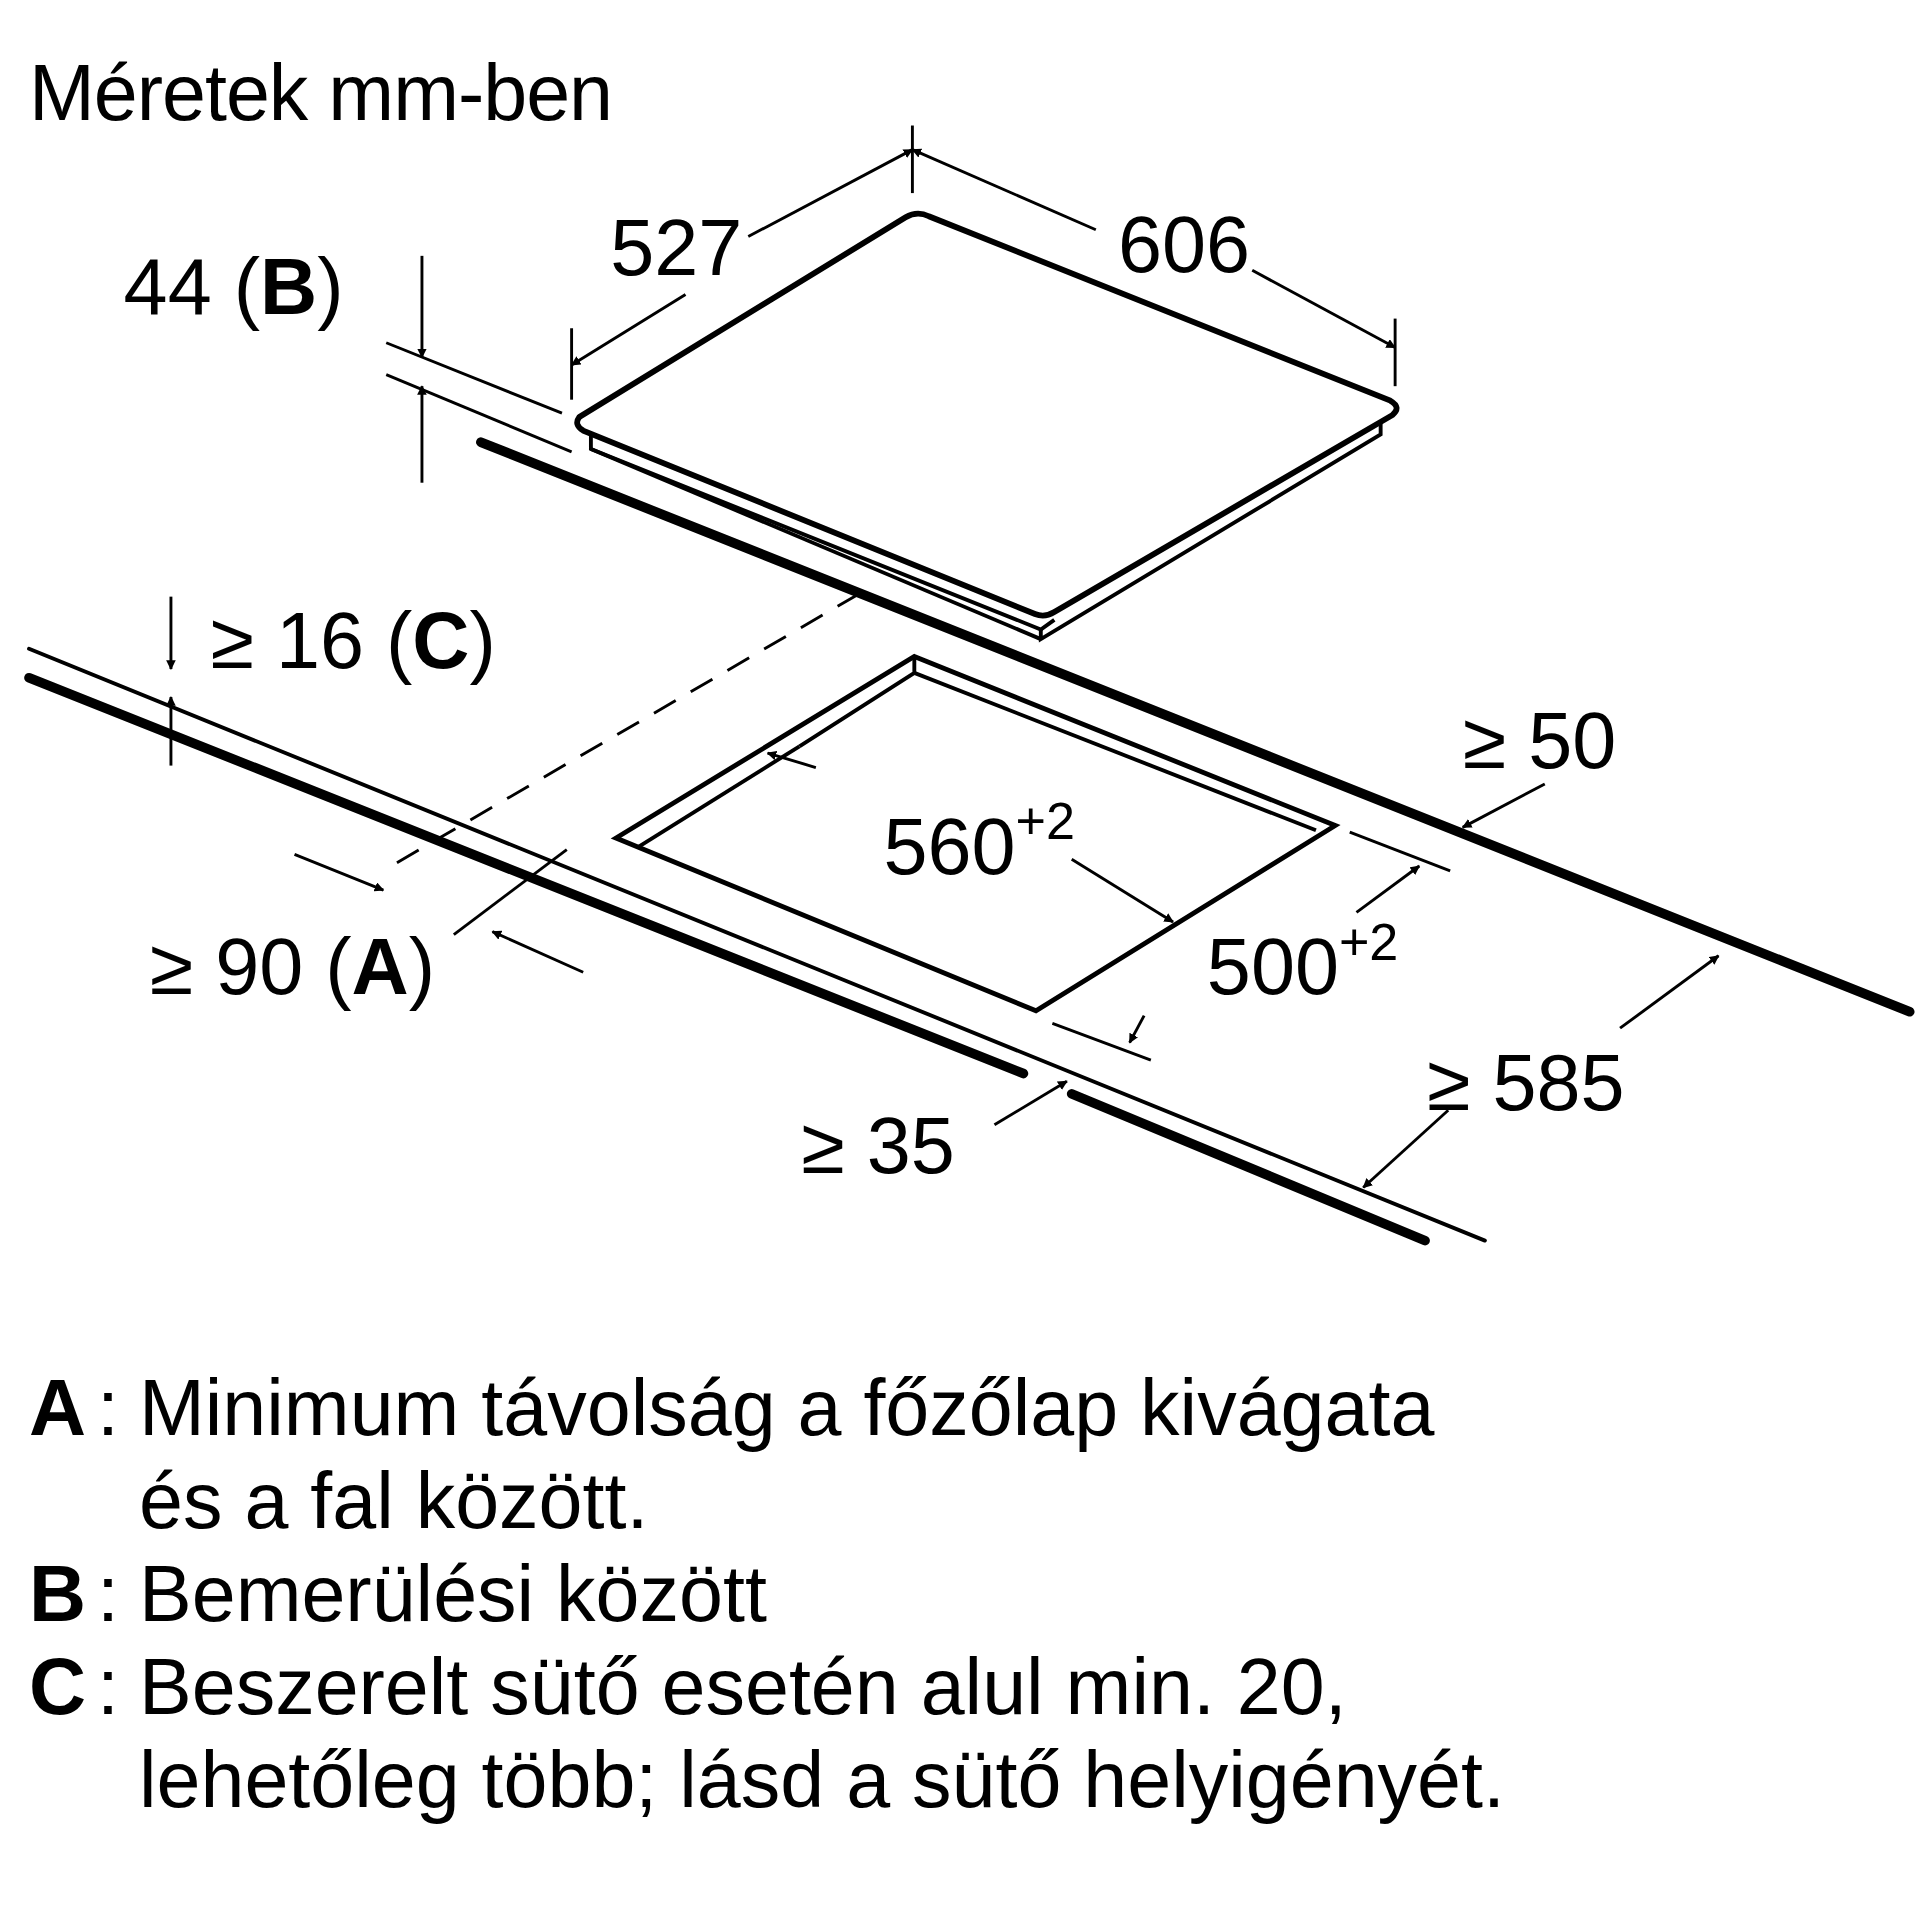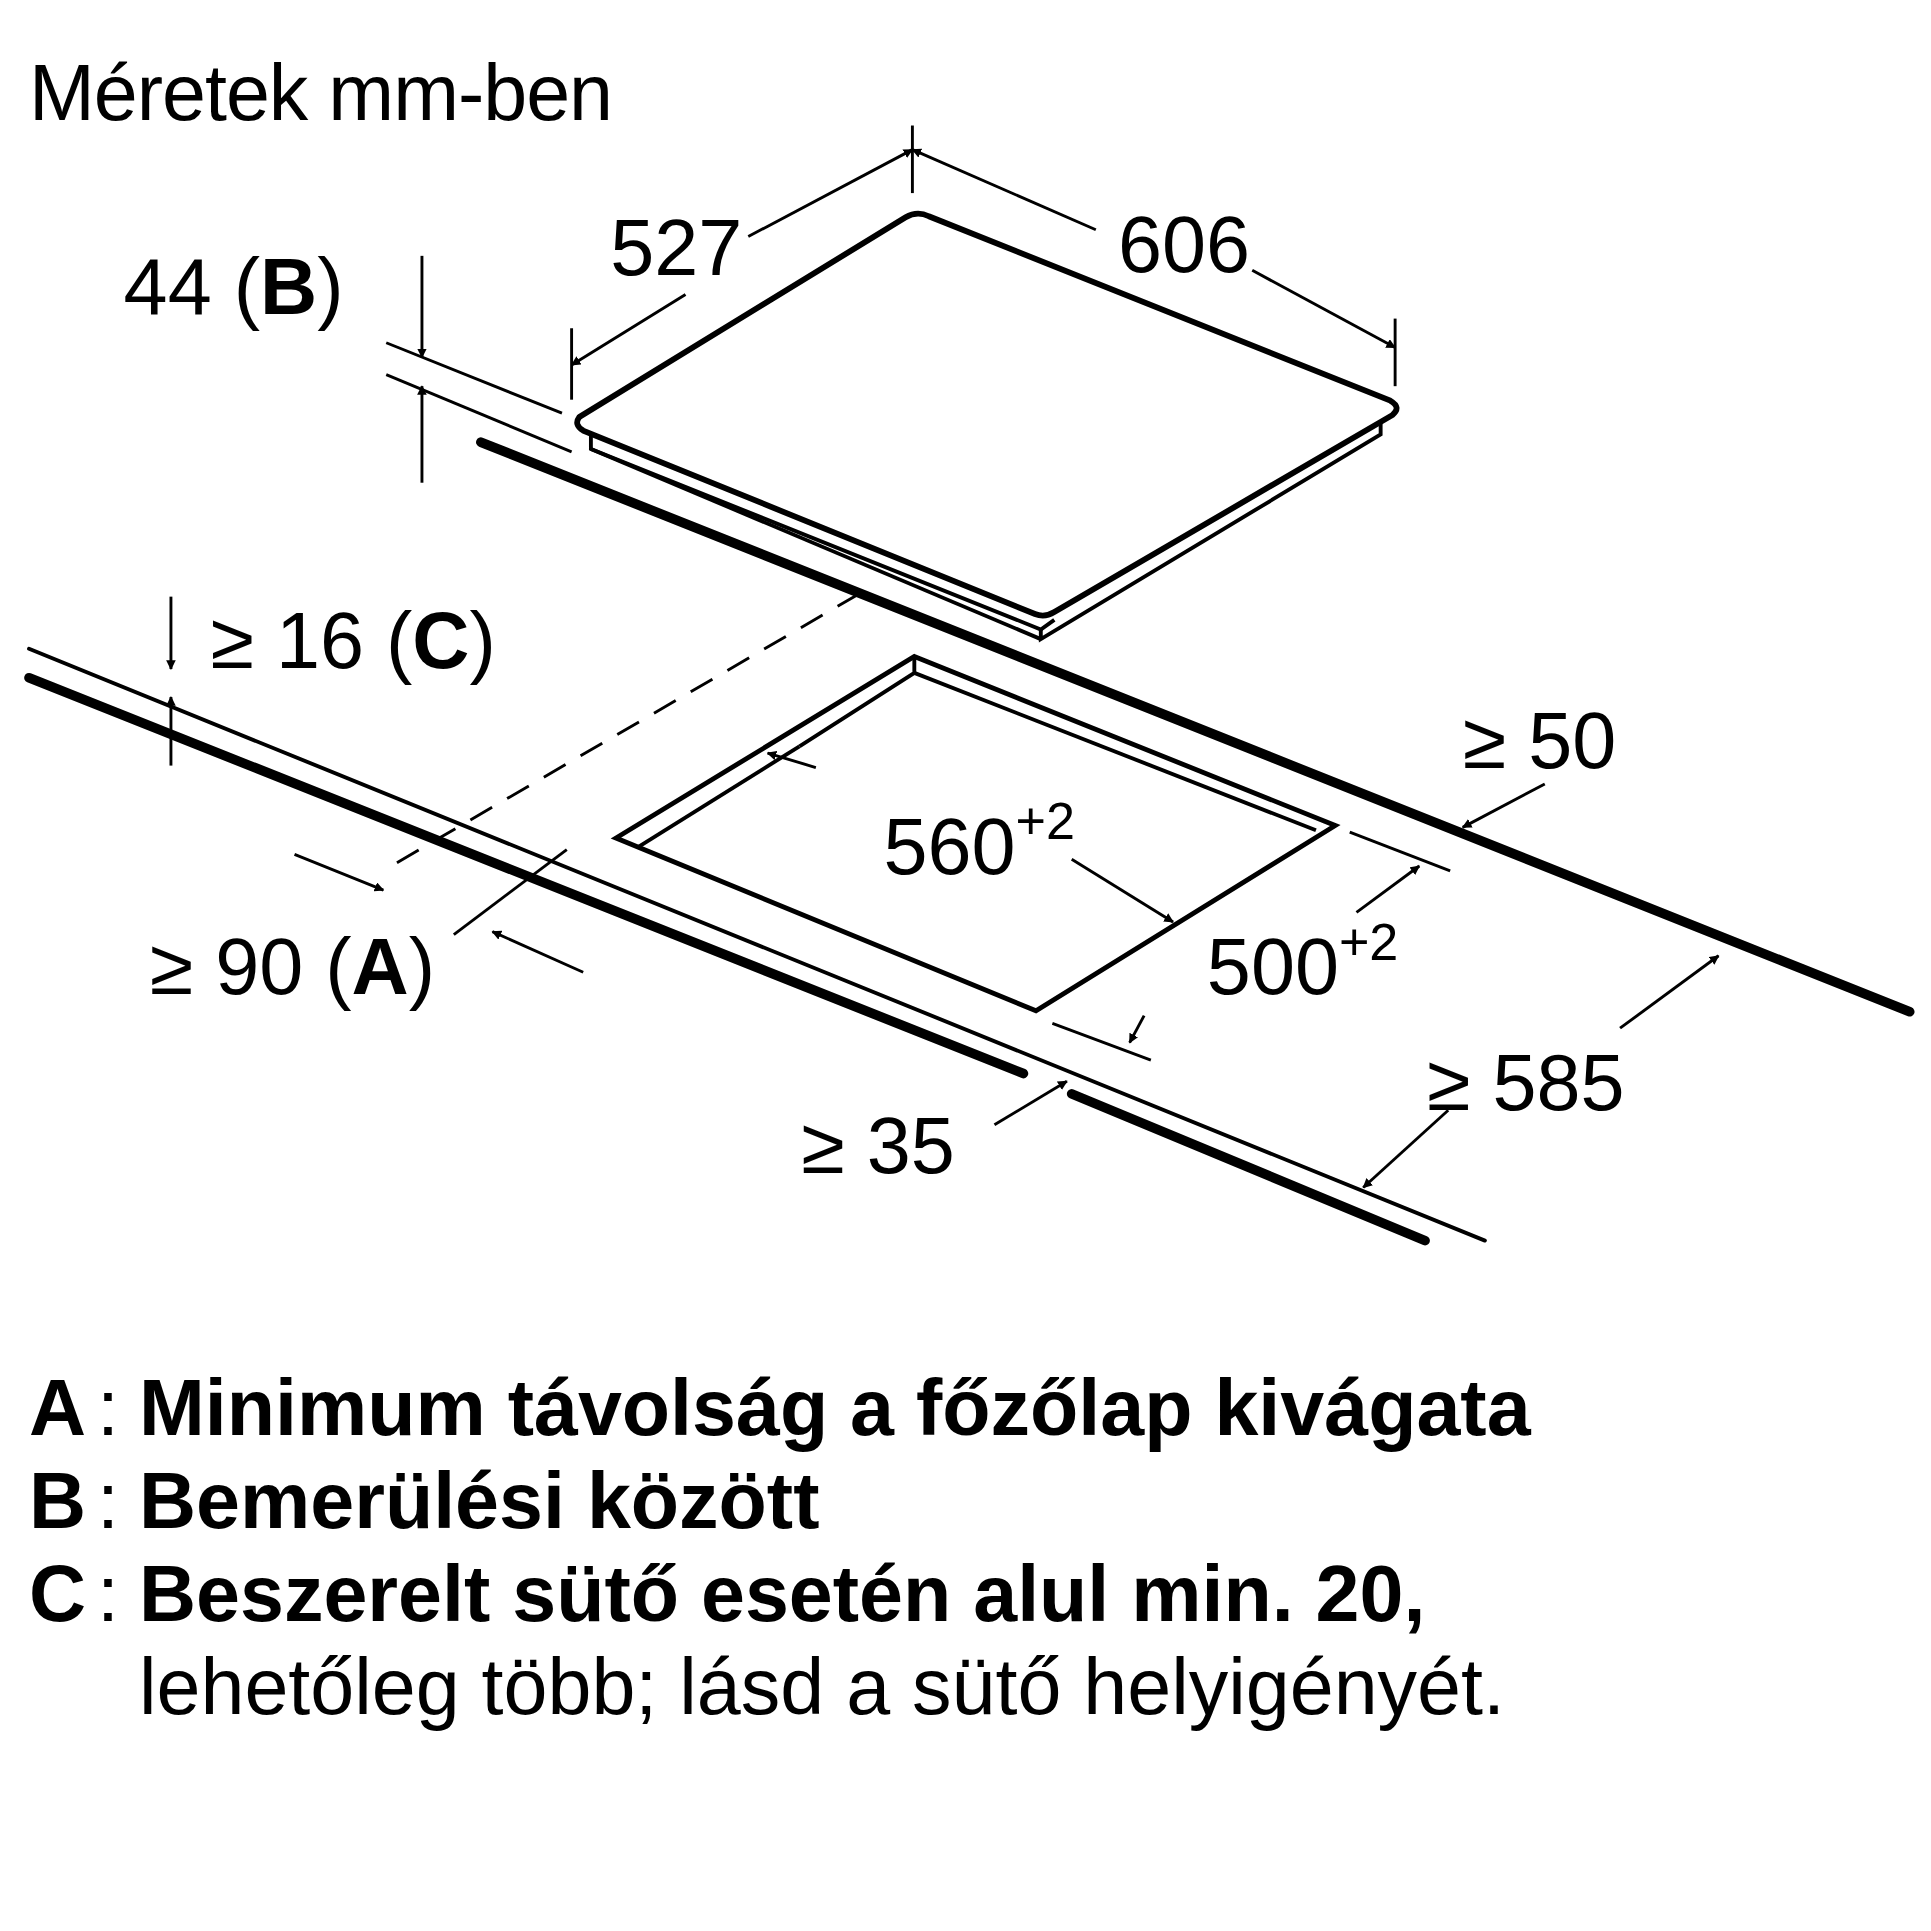--- a/index.html
+++ b/index.html
@@ -6,21 +6,21 @@
   body { width: 1931px; height: 1931px; position: relative; overflow: hidden; font-family: "Liberation Sans", sans-serif; color: #000; }
   .title { position: absolute; left: 29px; top: 17.4px; font-size: 79px; line-height: 1; letter-spacing: -1px; margin-top: 36px; }
   svg.diagram { position: absolute; left: 0; top: 0; width: 1931px; height: 1313px; }
   .dim { font-family: "Liberation Sans", sans-serif; font-size: 82px; fill: #000; }
   .dim-sup { font-size: 54px; }
   .bold { font-weight: bold; }
   .legend { position: absolute; left: 29px; top: 1361px; font-size: 79px; line-height: 93px; }
   .legend-row { display: flex; align-items: flex-start; }
   .legend-key { font-weight: bold; width: 68px; display: inline-block; }
   .legend-colon { width: 42px; display: inline-block; }
-  .legend-text { display: inline-block; font-weight: bold; }
+  .legend-text { display: inline-block; }
   .legend-cont { padding-left: 110px; }
 </style>
 </head>
 <body>
 
 <div class="title">Méretek mm-ben</div>
 
 <svg class="diagram" viewBox="0 0 2000 1360" xmlns="http://www.w3.org/2000/svg">
   <defs>
     <marker id="arr" markerWidth="10" markerHeight="10" refX="9" refY="5" orient="auto" markerUnits="userSpaceOnUse" viewBox="0 0 10 10">
@@ -122,20 +122,21 @@
   </g>
   <text class="dim" x="1478" y="1150">≥ 585</text>
 </svg>
 
 <div class="legend">
   <div class="legend-row">
     <span class="legend-key">A</span>
       <span class="legend-colon">:</span>
       <span class="legend-text">Minimum távolság a főzőlap kivágata</span>
   </div>
+  <div class="legend-cont">és a fal között.</div>
   <div class="legend-row">
     <span class="legend-key">B</span>
       <span class="legend-colon">:</span>
       <span class="legend-text">Bemerülési között</span>
   </div>
   <div class="legend-row">
     <span class="legend-key">C</span>
       <span class="legend-colon">:</span>
       <span class="legend-text">Beszerelt sütő esetén alul min. 20,</span>
   </div>

